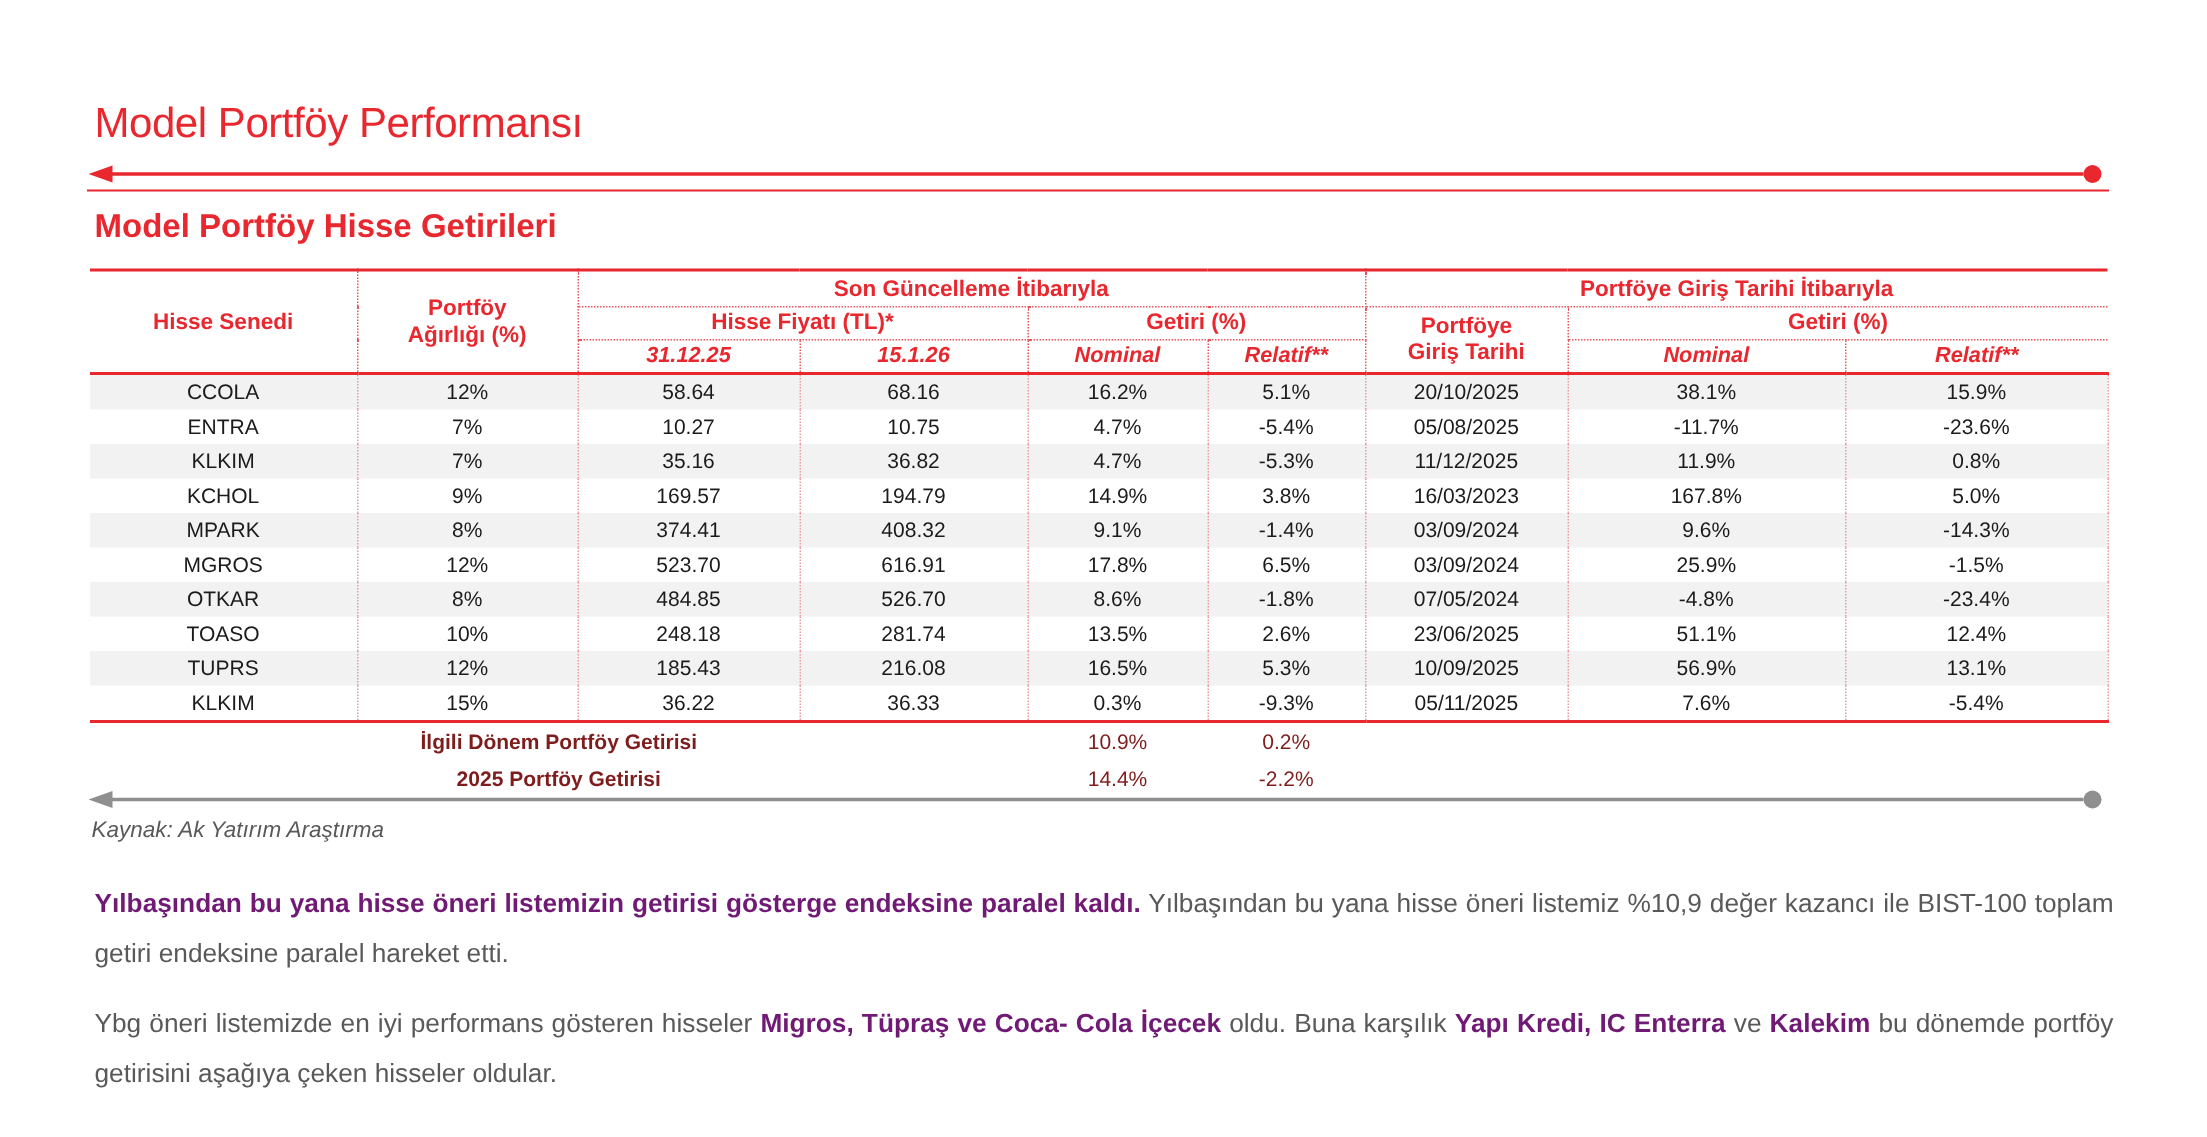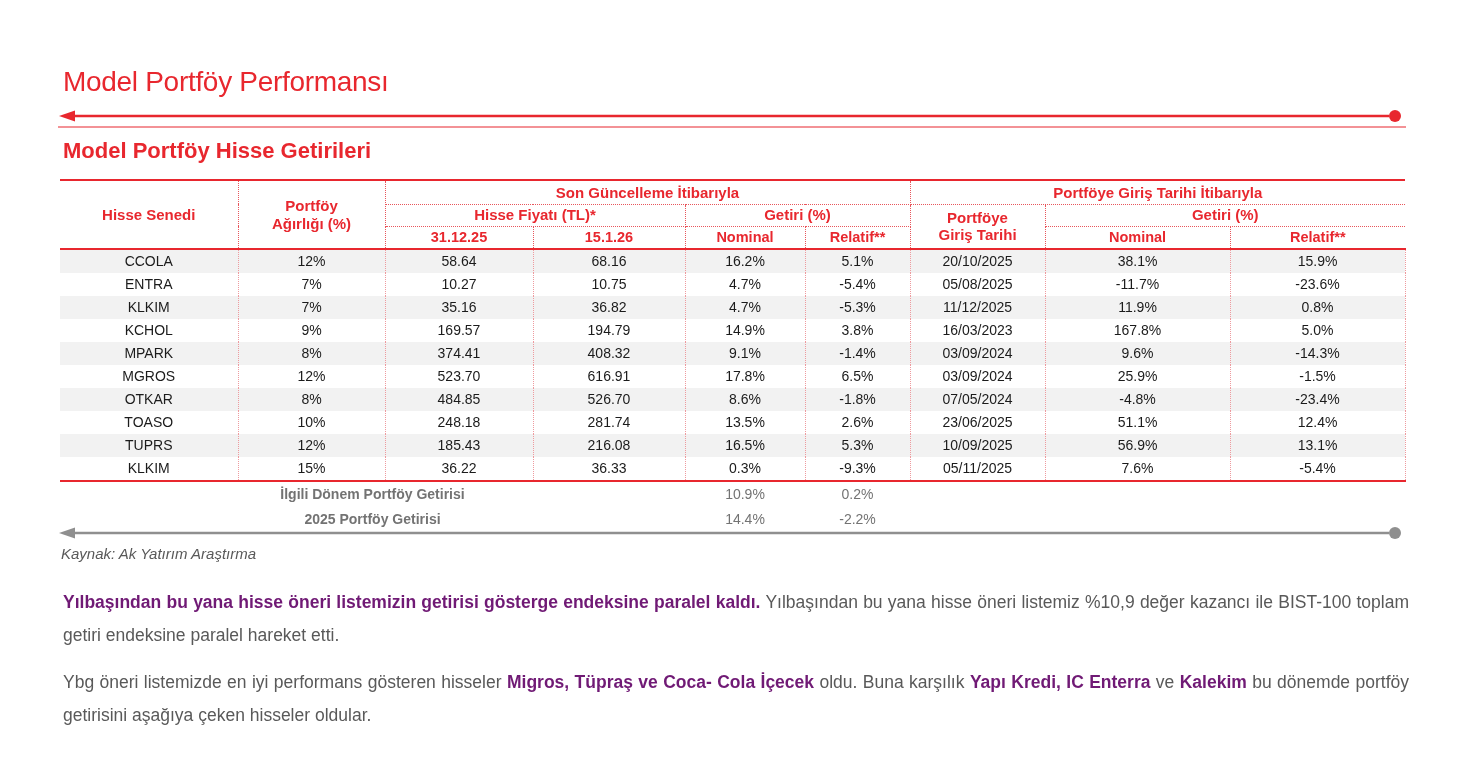--- a/index.html
+++ b/index.html
@@ -34,32 +34,32 @@
     border-top:2.4px solid var(--red);
   }
   table.perf th{
     color:var(--red);font-weight:bold;font-size:15px;
     padding:1px 4px;text-align:center;vertical-align:middle;
     line-height:1.15;
   }
   tr.h1 th{height:24px;}
   tr.h2 th{height:22px;}
   tr.h3 th{height:23px;font-size:14.5px;}
-  th.it{}
+  th.it{font-style:italic;}
   th.grp{border-bottom:1px dotted var(--red-dot);}
   th.vline{border-right:1px dotted var(--red-dot);}
   tbody.data-body td{
     height:23px;font-size:14px;color:#1b1b1b;text-align:center;
     padding:0 6px;line-height:23px;white-space:nowrap;
     border-right:1px dotted var(--pink-dot);
   }
   tbody.data-body tr:first-child td{border-top:2.2px solid var(--red);}
   tbody.data-body tr.stripe{background:var(--stripe);}
   tbody.summary-body tr:first-child td{border-top:2.2px solid var(--red);}
-  tbody.summary-body td{height:25px;font-size:14px;color:#737373;text-align:center;padding:0 6px;}
+  tbody.summary-body td{height:25px;font-size:14px;color:#7f1d1d;text-align:center;padding:0 6px;}
   td.sum-label{
     text-align:left;color:var(--red);font-weight:bold;font-size:15.5px;
     padding-left:0;white-space:nowrap;
   }
   
   .source-note{
     left:61px;top:545px;
     font-size:15px;font-style:italic;color:var(--body-gray);
   }
   .para{

